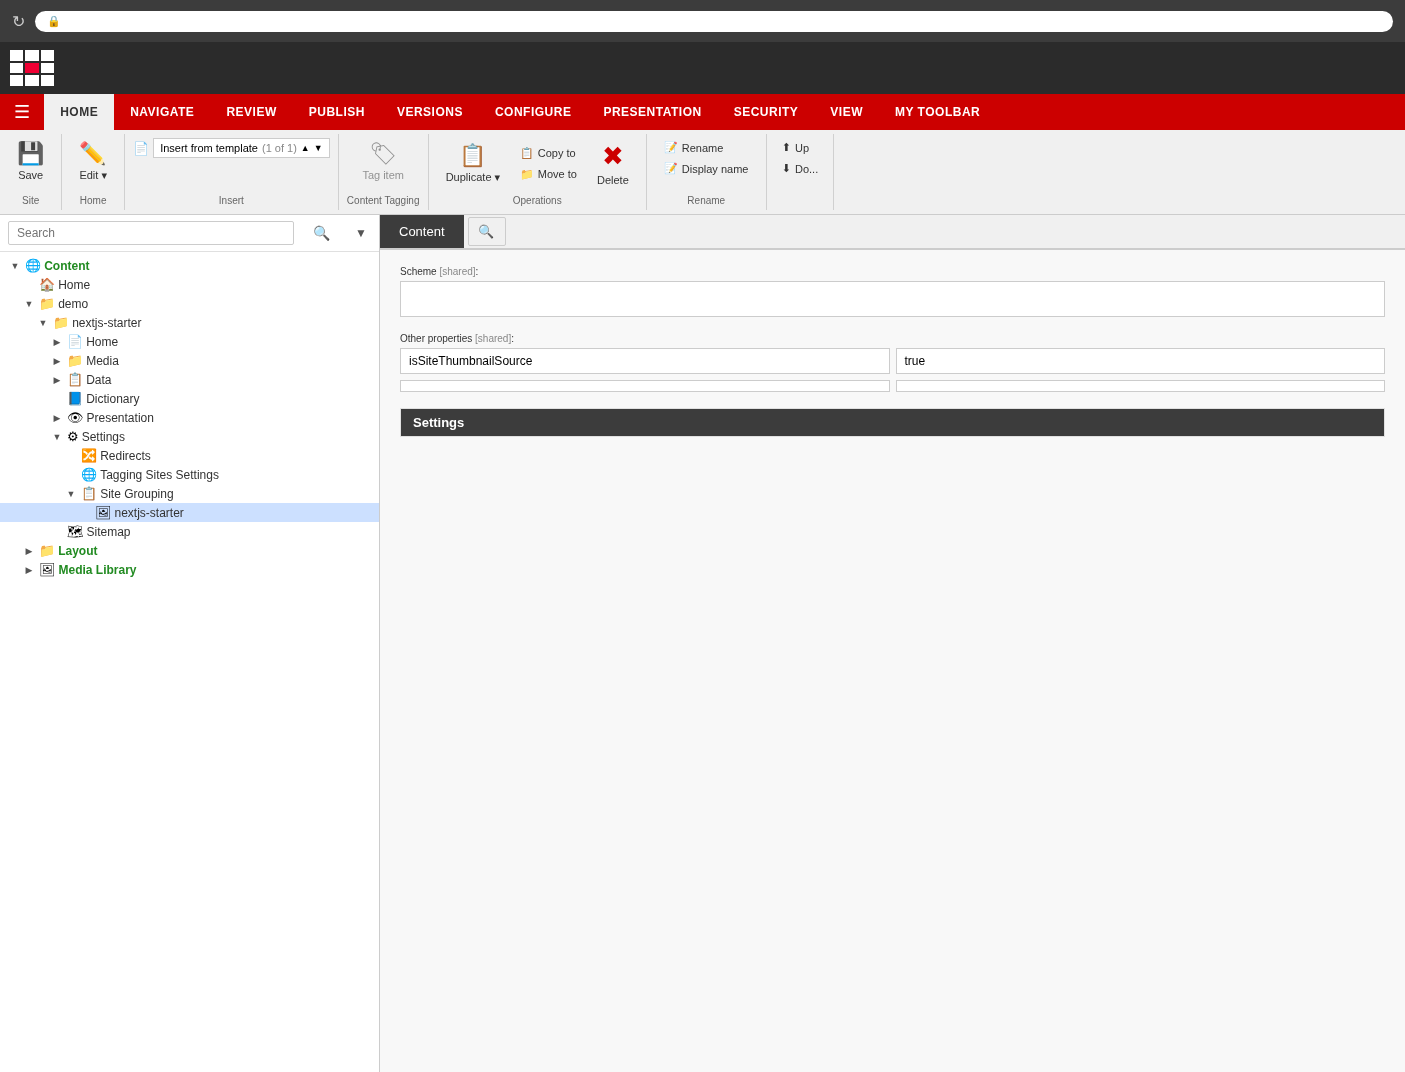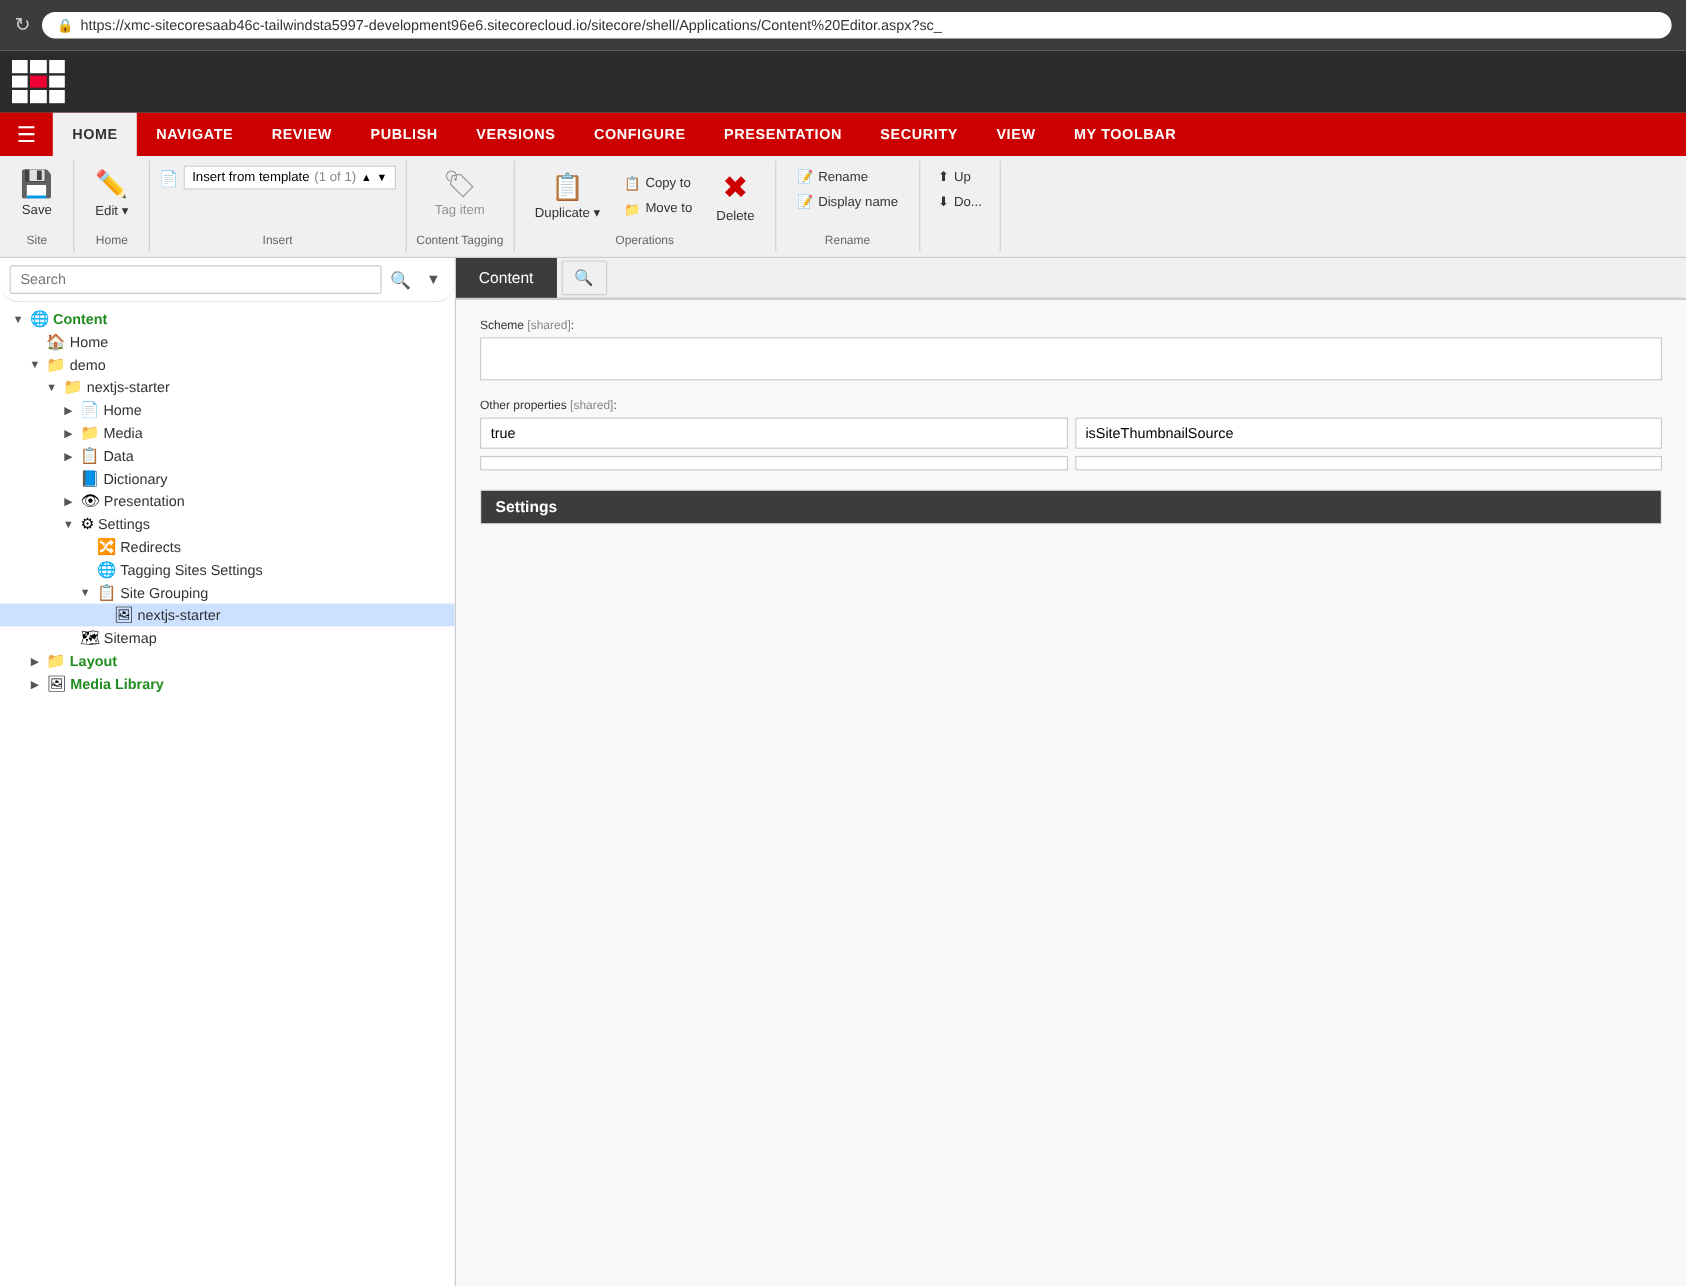--- a/index.html
+++ b/index.html
@@ -201,22 +201,21 @@
       display: flex;
       flex-direction: column;
       overflow: hidden;
       flex-shrink: 0;
     }
     .search-bar {
       display: flex;
       align-items: center;
       padding: 6px 8px;
       border-bottom: 1px solid #e0e0e0;
-      gap: 4px;
-      border-radius: 16px;
+      gap: 16px;
     }
     .search-input {
       flex: 1;
       border: 1px solid #ccc;
       padding: 4px 8px;
       font-size: 12px;
       border-radius: 2px;
     }
     .search-btn {
       background: none;
@@ -382,21 +381,20 @@
       padding: 4px 8px;
     }
   </style>
 </head>
 <body>
 
 <div class="browser-bar">
   <span class="browser-refresh">↻</span>
   <div class="browser-address">
     <span class="lock-icon">🔒</span>
-    <span>https://xmc-sitecoresaab46c-tailwindsta5997-development96e6.sitecorecloud.io/sitecore/shell/Applications/Content%20Editor.aspx?sc_</span>
   </div>
 </div>
 
 <div class="app-header">
   <div class="app-logo">
     <div class="logo-cell"></div>
     <div class="logo-cell"></div>
     <div class="logo-cell"></div>
     <div class="logo-cell"></div>
     <div class="logo-cell red"></div>
@@ -645,22 +643,22 @@
           Scheme <span class="shared">[shared]</span>:
         </div>
         <div class="scheme-field"></div>
       </div>
 
       <div>
         <div class="field-label">
           Other properties <span class="shared">[shared]</span>:
         </div>
         <div class="other-properties-grid">
+          <div class="prop-cell">isSiteThumbnailSource</div>
           <div class="prop-cell">true</div>
-          <div class="prop-cell">isSiteThumbnailSource</div>
           <div class="prop-cell"></div>
           <div class="prop-cell"></div>
         </div>
       </div>
 
       <div class="field-section">
         <div class="field-section-header">
           <span>Settings</span>
         </div>
       </div>

